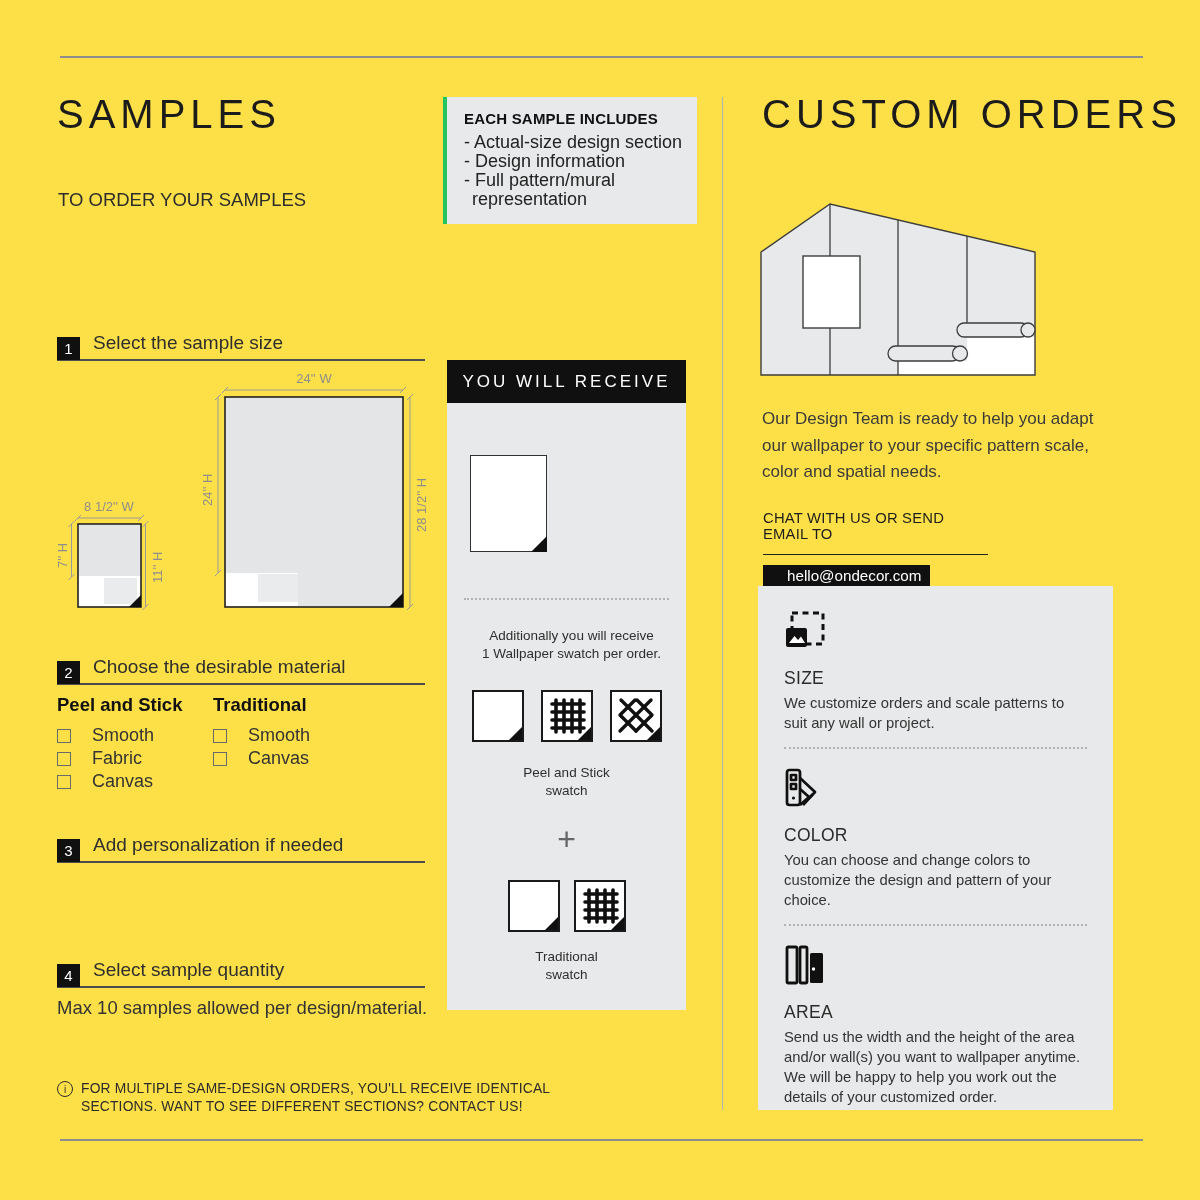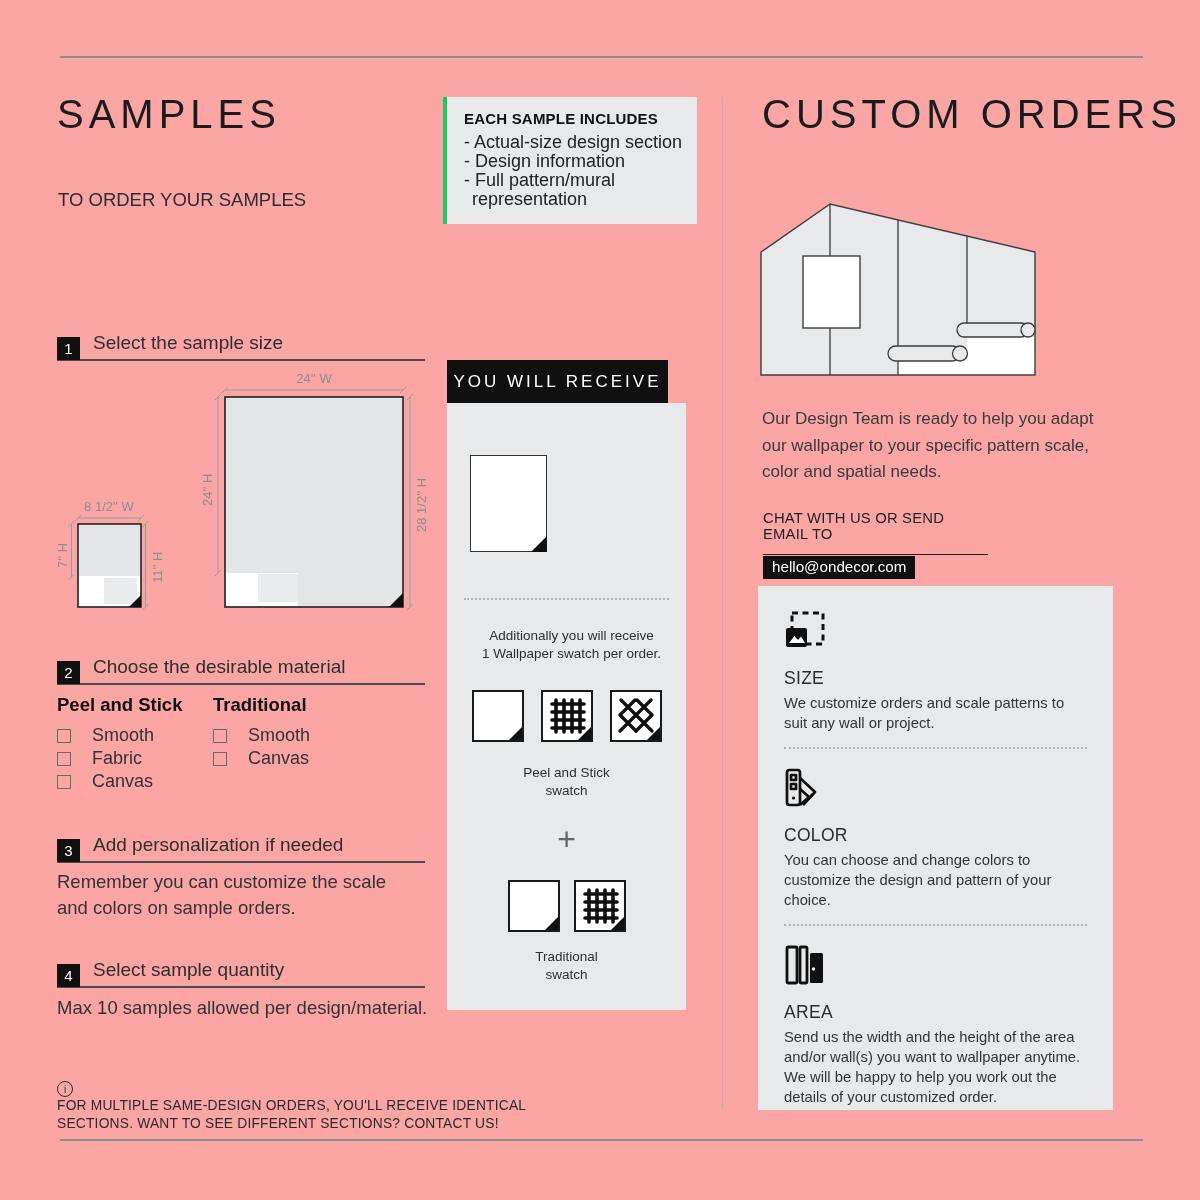--- a/index.html
+++ b/index.html
@@ -1,16 +1,16 @@
 <!DOCTYPE html>
 <html><head>
 <meta charset="utf-8">
 <style>
   html,body{margin:0;padding:0;background:#fff;}
-  .page{position:relative;width:1200px;height:1200px;background:#fca5a5;overflow:hidden;
+  .page{position:relative;width:1200px;height:1200px;background:#fde047;overflow:hidden;
         font-family:"Liberation Sans","DejaVu Sans",sans-serif;color:#333;}
   .hline{position:absolute;left:60px;width:1083px;height:2px;background:#8d8d8d;}
   .vdivider{position:absolute;left:722px;top:97px;width:1px;height:1013px;background:#b3b3b3;}
 
   
   .big-title{position:absolute;font-size:40px;letter-spacing:5px;color:#1b1b1b;font-weight:400;}
   .intro{position:absolute;left:58px;top:188px;font-size:18.5px;line-height:23.5px;color:#2d2d2d;}
 
   .includes-box{position:absolute;left:443px;top:97px;width:225px;background:#e8e9ea;
                 border-left:4px solid #22c55e;padding:13px 8px 15px 17px;}
@@ -24,28 +24,28 @@
             align-items:center;justify-content:center;transform:translateY(6px);flex:0 0 23px;}
   .step-title{font-size:19px;color:#2e2e2e;padding-left:13px;}
 
   .materials{position:absolute;left:57px;top:694px;display:flex;}
   .mat-col{width:156px;}
   .mat-title{font-size:18.5px;font-weight:700;color:#111;margin-bottom:8px;}
   .mat-item{font-size:18px;color:#333;line-height:23px;display:flex;align-items:center;gap:12px;}
   .checkbox{width:12px;height:12px;border:1.5px solid #6a6a6a;display:inline-block;margin-right:9px;flex:0 0 12px;}
 
   .note{position:absolute;left:57px;font-size:18.5px;line-height:26px;color:#333;}
-  .footer-note{position:absolute;left:57px;top:1080px;display:flex;color:#2b2b2b;flex-direction:column;}
+  .footer-note{position:absolute;left:57px;top:1080px;display:flex;color:#2b2b2b;}
   .info-circle{width:14px;height:14px;border:1.4px solid #2b2b2b;border-radius:50%;flex:0 0 14px;
                display:flex;align-items:center;justify-content:center;font-size:10px;margin:1px 8px 0 0;}
   .info-circle::before{content:"i";}
   .footer-text{font-size:13.8px;line-height:18px;letter-spacing:.2px;}
 
   
-  .receive-header{position:absolute;left:447px;top:360px;width:221px;height:43px;background:#101010;
+  .receive-header{position:absolute;left:447px;top:360px;width:239px;height:43px;background:#101010;
                   color:#fff;font-size:17px;letter-spacing:3px;display:flex;align-items:center;justify-content:center;}
   .receive-panel{position:absolute;left:447px;top:403px;width:239px;height:607px;background:#e8e9ea;}
   .sheet-row{margin:52px 18px 0 23px;display:flex;}
   .sheet{position:relative;width:75px;height:95px;background:#fff;border:1.4px solid #333;flex:0 0 75px;}
   .fold{position:absolute;right:-1px;bottom:-1px;width:0;height:0;border-left:16px solid transparent;border-bottom:16px solid #101010;}
   .sheet-text{font-size:13.5px;line-height:17.5px;color:#2e2e2e;margin-left:13px;}
   .dotted{border-top:2px dotted #b2b2b3;height:0;}
   .recv-div{margin:46px 17px 0 17px;}
   .center-txt{text-align:center;font-size:13.5px;line-height:18px;color:#2e2e2e;}
   .additional{margin-top:27px;margin-left:10px;}
@@ -53,22 +53,22 @@
   .swatch-label{margin-top:22px;}
   .plus{margin-top:24px;text-align:center;font-size:32px;font-weight:300;color:#666;line-height:30px;}
   .swatch-row2{margin-top:26px;display:flex;justify-content:center;gap:14px;}
   .trad-label{margin-top:16px;}
 
   
   .custom-intro{position:absolute;left:762px;top:406px;width:356px;font-size:17px;line-height:26.5px;color:#3a3a3a;}
   .chat-block{position:absolute;left:763px;top:510px;}
   .chat-label{font-size:14.8px;color:#1d1d1d;letter-spacing:.2px;border-bottom:1.6px solid #222;
               padding-bottom:12px;width:225px;}
-  .email-badge{display:inline-block;margin-top:1px;background:#101010;color:#fff;font-size:15.2px;
-               padding:2px 9px 4px 9px;}
+  .email-badge{display:inline-block;margin-top:10px;background:#101010;color:#fff;font-size:15.2px;
+               padding:2px 9px 4px 24px;}
   .custom-panel{position:absolute;left:758px;top:586px;width:303px;height:476px;background:#e8e9ea;padding:24px 26px;}
   .feat-name{font-size:17.5px;color:#2b2b2b;margin-top:12px;letter-spacing:.3px;}
   .feat-desc{font-size:14.8px;line-height:20px;color:#333;margin-top:4px;}
   .feat-div{margin-top:14px;margin-bottom:18px;}
   svg text{font-family:"Liberation Sans","DejaVu Sans",sans-serif;}
 </style>
 </head>
 <body>
 
 <div class="page">
@@ -171,24 +171,20 @@
         <span class="checkbox"></span>
         <span>Smooth</span>
       </div>
       <div class="mat-item">
         <span class="checkbox"></span>
         <span>Canvas</span>
       </div>
     </div>
   </div>
 
-  <div class="note" style="top:869px">
-    <div>Remember you can customize the scale</div>
-    <div>and colors on sample orders.</div>
-  </div>
   <div class="note" style="top:995px">Max 10 samples allowed per design/material.</div>
 
   <div class="footer-note">
     <span class="info-circle"></span>
     <div class="footer-text">
       <div>FOR MULTIPLE SAME-DESIGN ORDERS, YOU'LL RECEIVE IDENTICAL</div>
       <div>SECTIONS. WANT TO SEE DIFFERENT SECTIONS? CONTACT US!</div>
     </div>
   </div>
 

